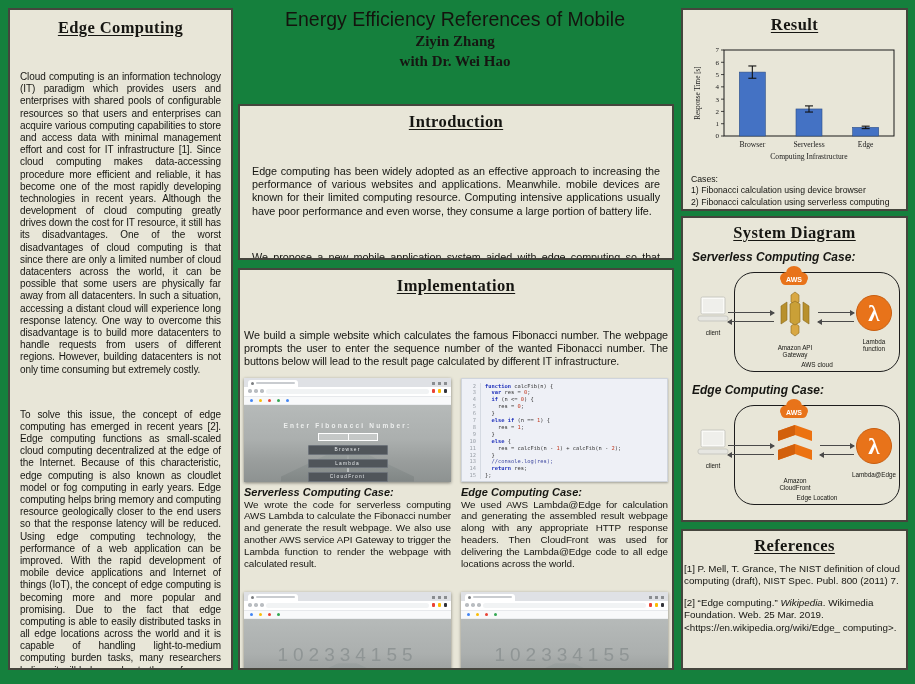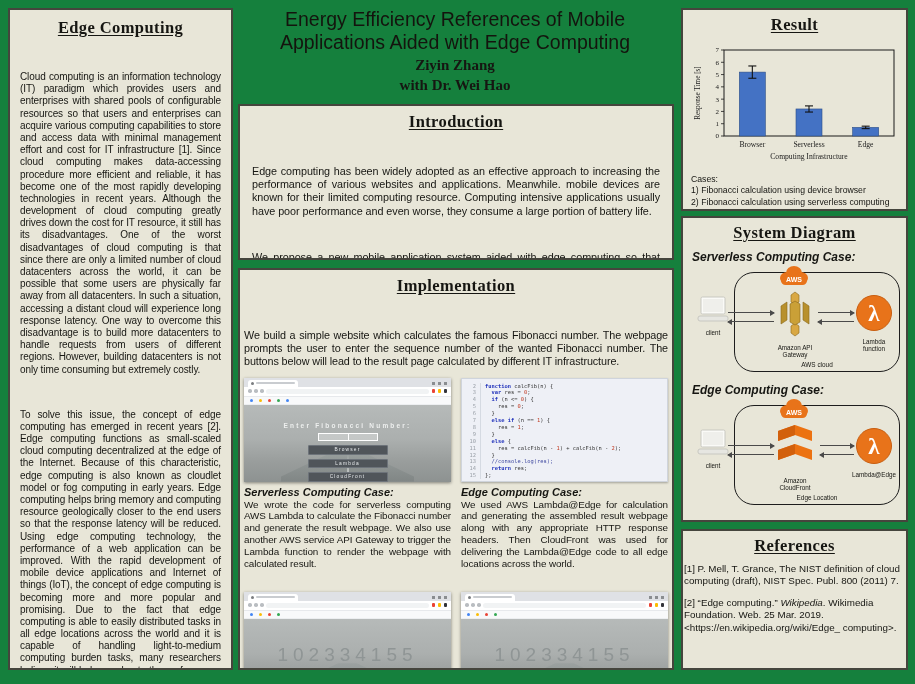--- a/index.html
+++ b/index.html
@@ -83,21 +83,20 @@
 
   <section class="panel left-panel">
     <h2 class="sec-head"><span class="u">Edge Computing</span></h2>
     <p class="body-sm just">Cloud computing is an information technology (IT) paradigm which provides users and enterprises with shared pools of configurable resources so that users and enterprises can acquire various computing capabilities to store and access data with minimal management effort and cost for IT infrastructure [1]. Since cloud computing makes data-accessing procedure more efficient and reliable, it has become one of the most rapidly developing technologies in recent years. Although the development of cloud computing greatly drives down the cost for IT resource, it still has its disadvantages. One of the worst disadvantages of cloud computing is that since there are only a limited number of cloud datacenters across the world, it can be possible that some users are physically far away from all datacenters. In such a situation, accessing a distant cloud will experience long response latency. One way to overcome this disadvantage is to build more datacenters to handle requests from users of different regions. However, building datacenters is not only time consuming but extremely costly.</p>
     <p class="body-sm just">To solve this issue, the concept of edge computing has emerged in recent years [2]. Edge computing functions as small-scaled cloud computing decentralized at the edge of the Internet. Because of this characteristic, edge computing is also known as cloudlet model or fog computing in early years. Edge computing helps bring memory and computing resource geologically closer to the end users so that the response latency will be reduced. Using edge computing technology, the performance of a web application can be improved. With the rapid development of mobile device applications and Internet of things (IoT), the concept of edge computing is becoming more and more popular and promising. Due to the fact that edge computing is able to easily distributed tasks in all edge locations across the world and it is capable of handling light-to-medium computing burden tasks, many researchers believe it will help accelerate the performance of mobile application and IoT, while saving the energy for those devices.</p>
   </section>
 
   <header class="title-block">
     <div class="title">
       <div>Energy Efficiency References of Mobile</div>
-      <div>Applications Aided with Edge Computing</div>
     </div>
     <div class="author">Ziyin Zhang</div>
     <div class="author">with Dr. Wei Hao</div>
   </header>
 
   <section class="panel intro-panel">
     <h2 class="sec-head"><span class="u">Introduction</span></h2>
     <p class="body-sm just">Edge computing has been widely adopted as an effective approach to increasing the performance of various websites and applications. Meanwhile. mobile devices are known for their limited computing resource. Computing intensive applications usually have poor performance and even worse, they consume a large portion of battery life.</p>
     <p class="body-sm just">We propose a new mobile application system aided with edge computing so that intensive computing tasks will be executed in the edge. We will demonstrate that not only the application performance will be improved, but the energy efficiency will be significantly increased.</p>
   </section>

